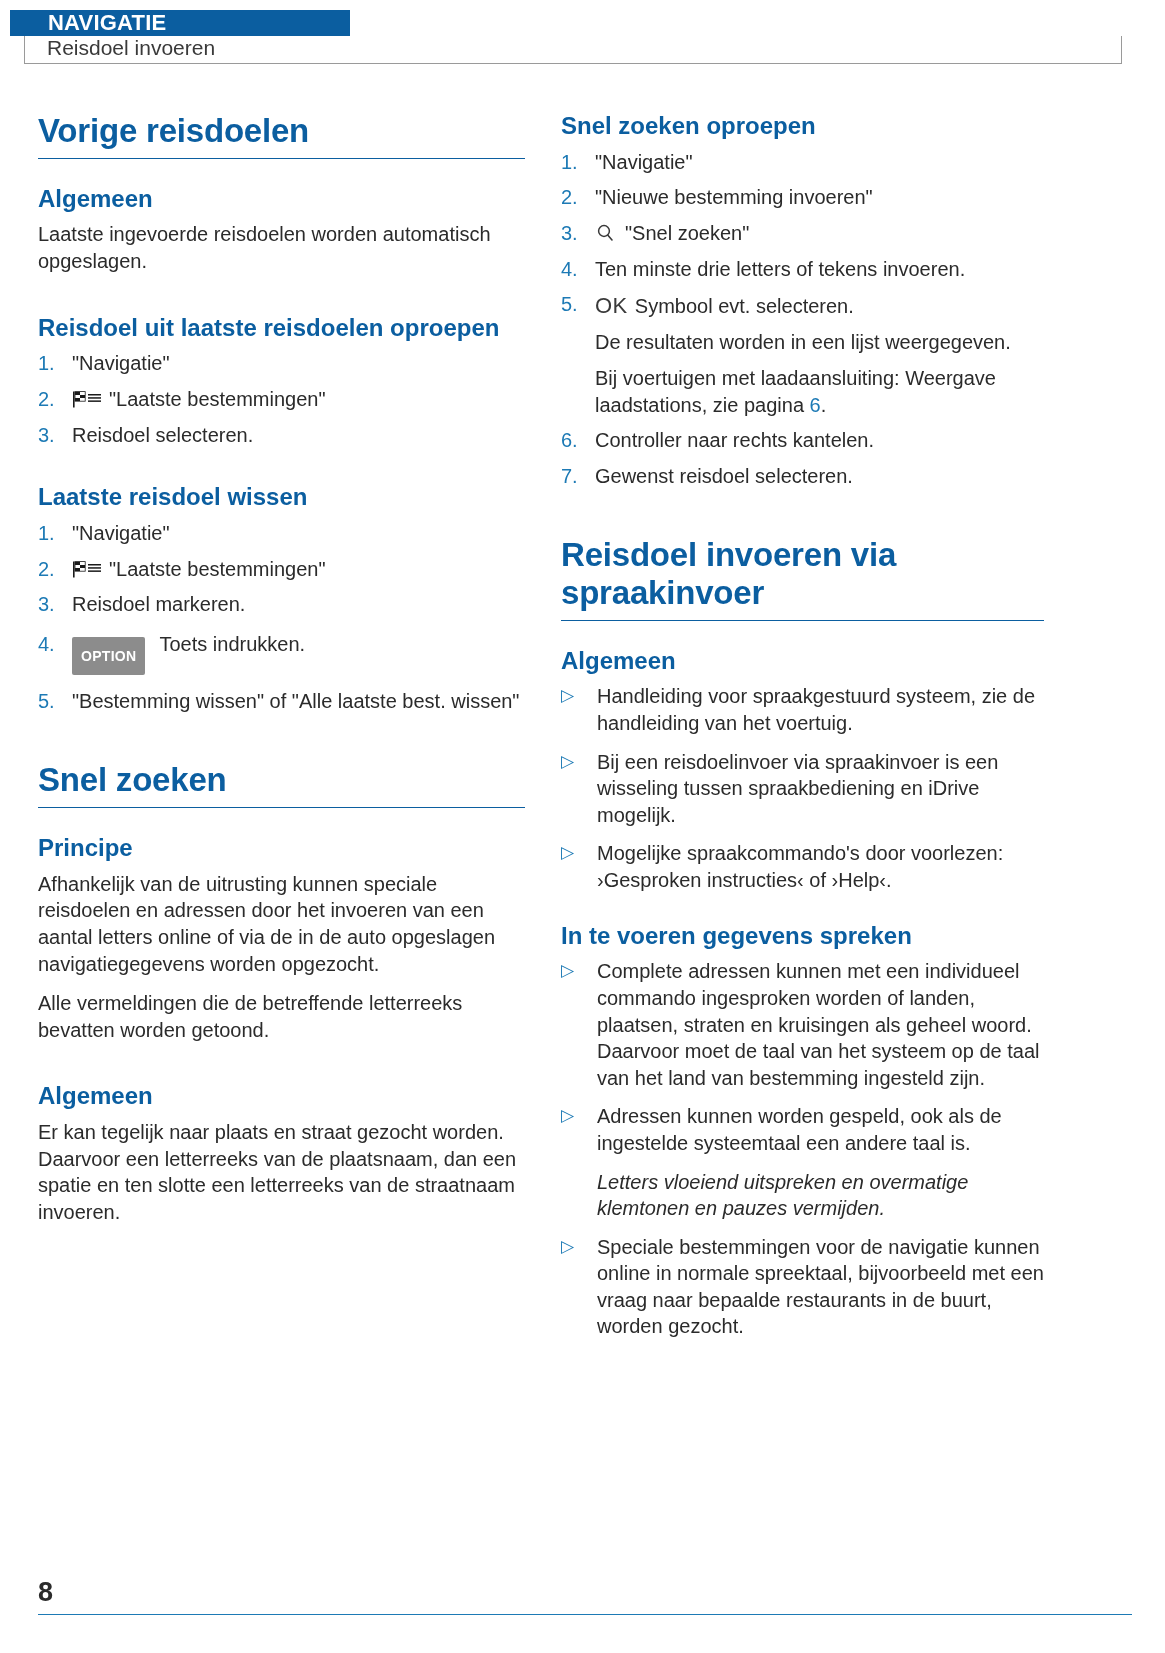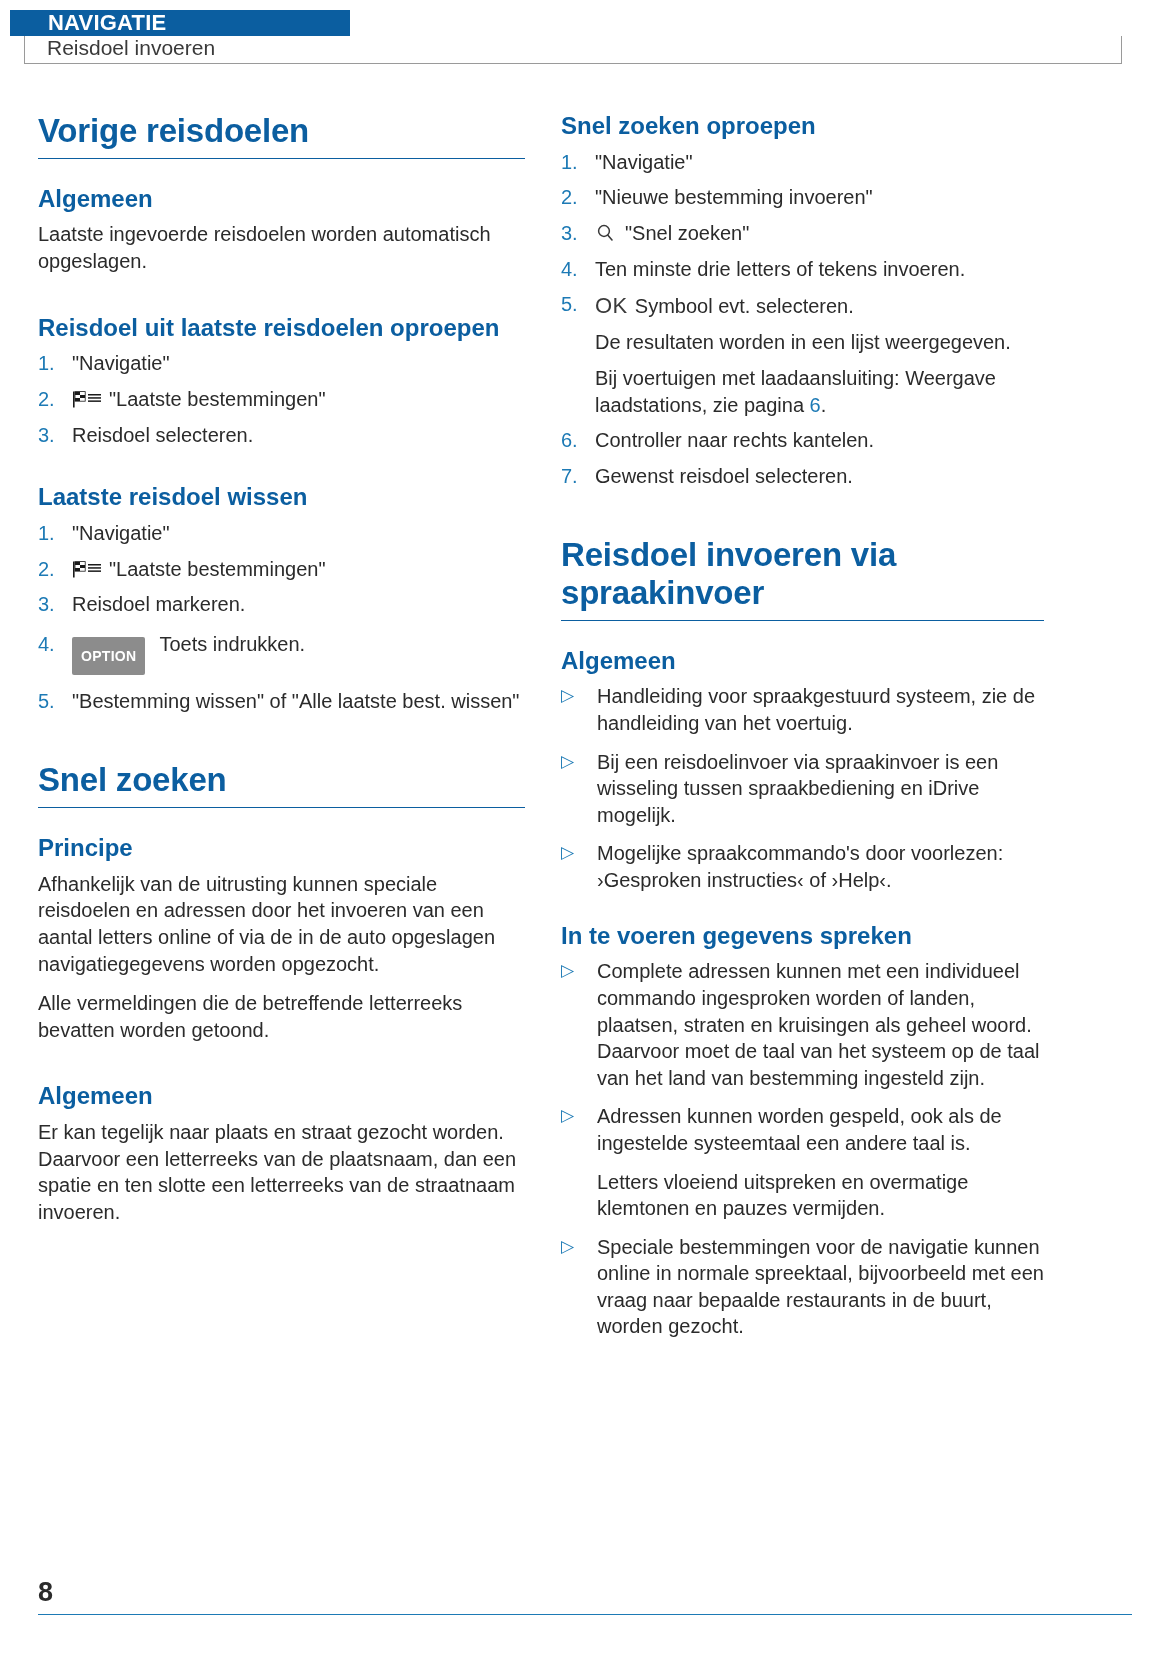--- a/index.html
+++ b/index.html
@@ -150,20 +150,21 @@
     width: 36px;
     font-size: 17px;
     line-height: 1.55;
   }
   ul.tris > li .txt { flex: 1; }
   .tri-sub {
     margin-left: 36px;
     font-size: 20px;
     line-height: 1.33;
     margin-bottom: 12px;
+    font-style: italic;
   }
 
   
   .ico-flag {
     display: inline-block;
     width: 30px;
     height: 19px;
     vertical-align: -3px;
     margin-right: 7px;
   }

